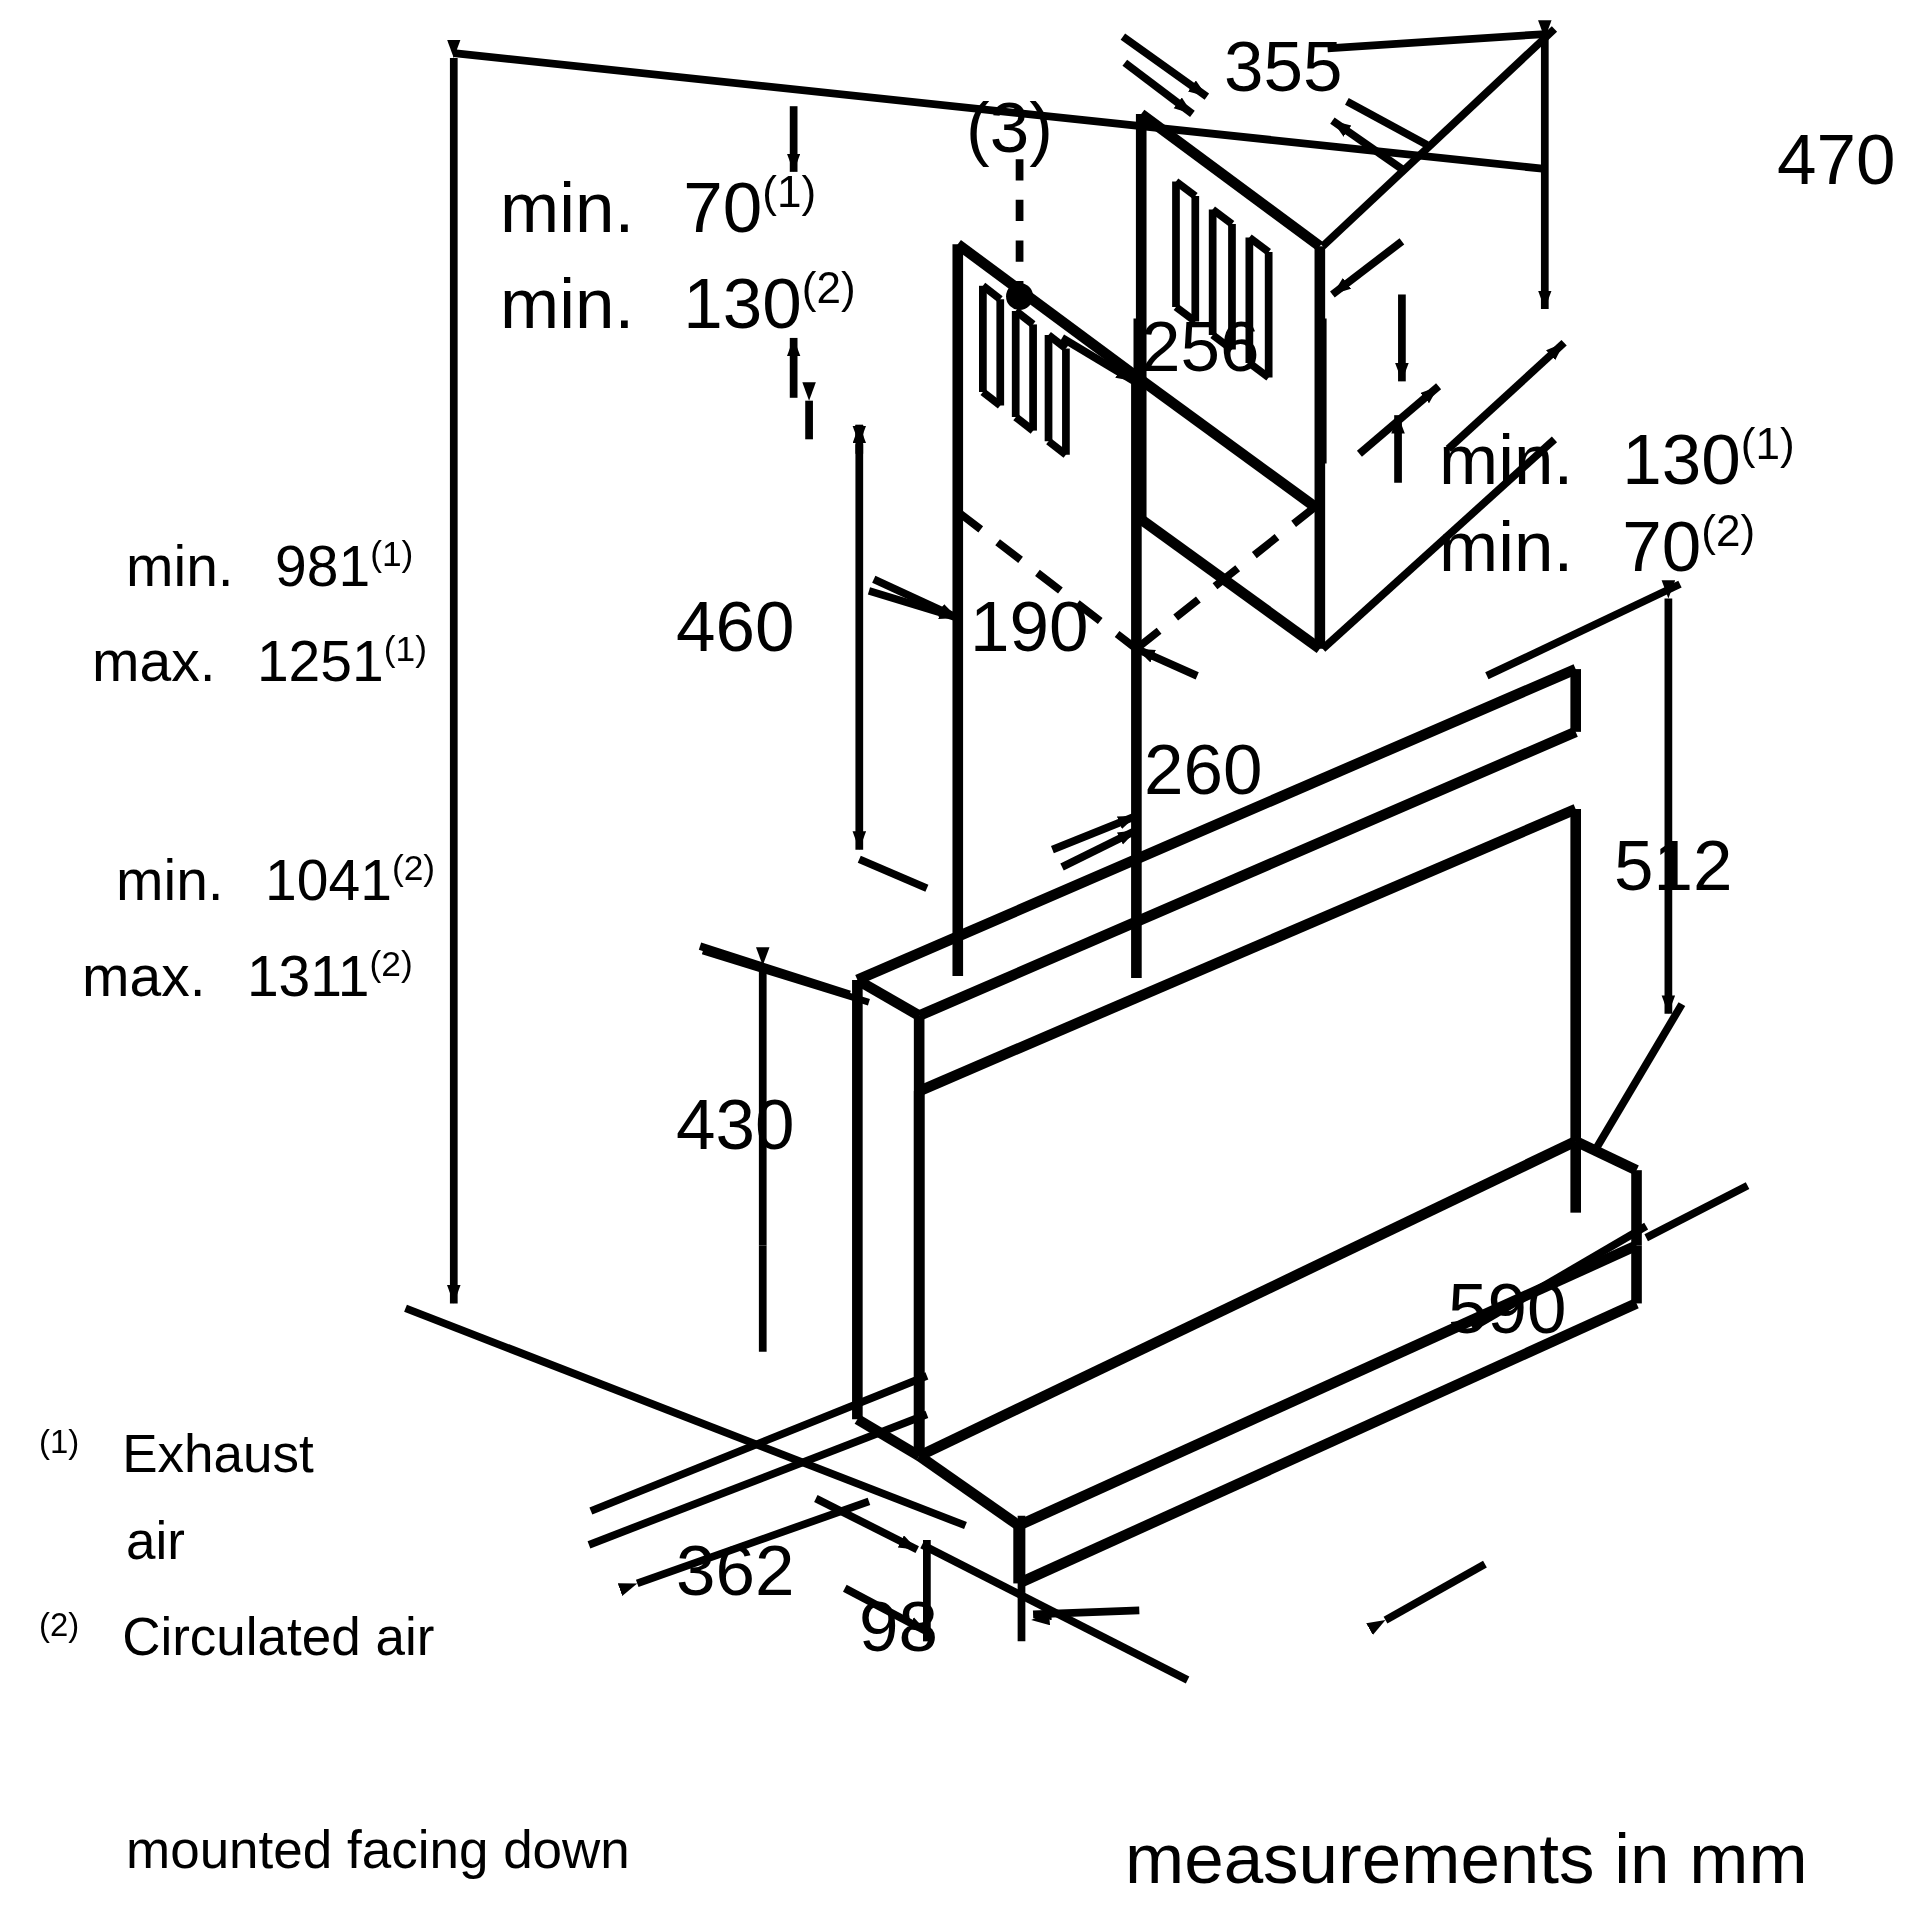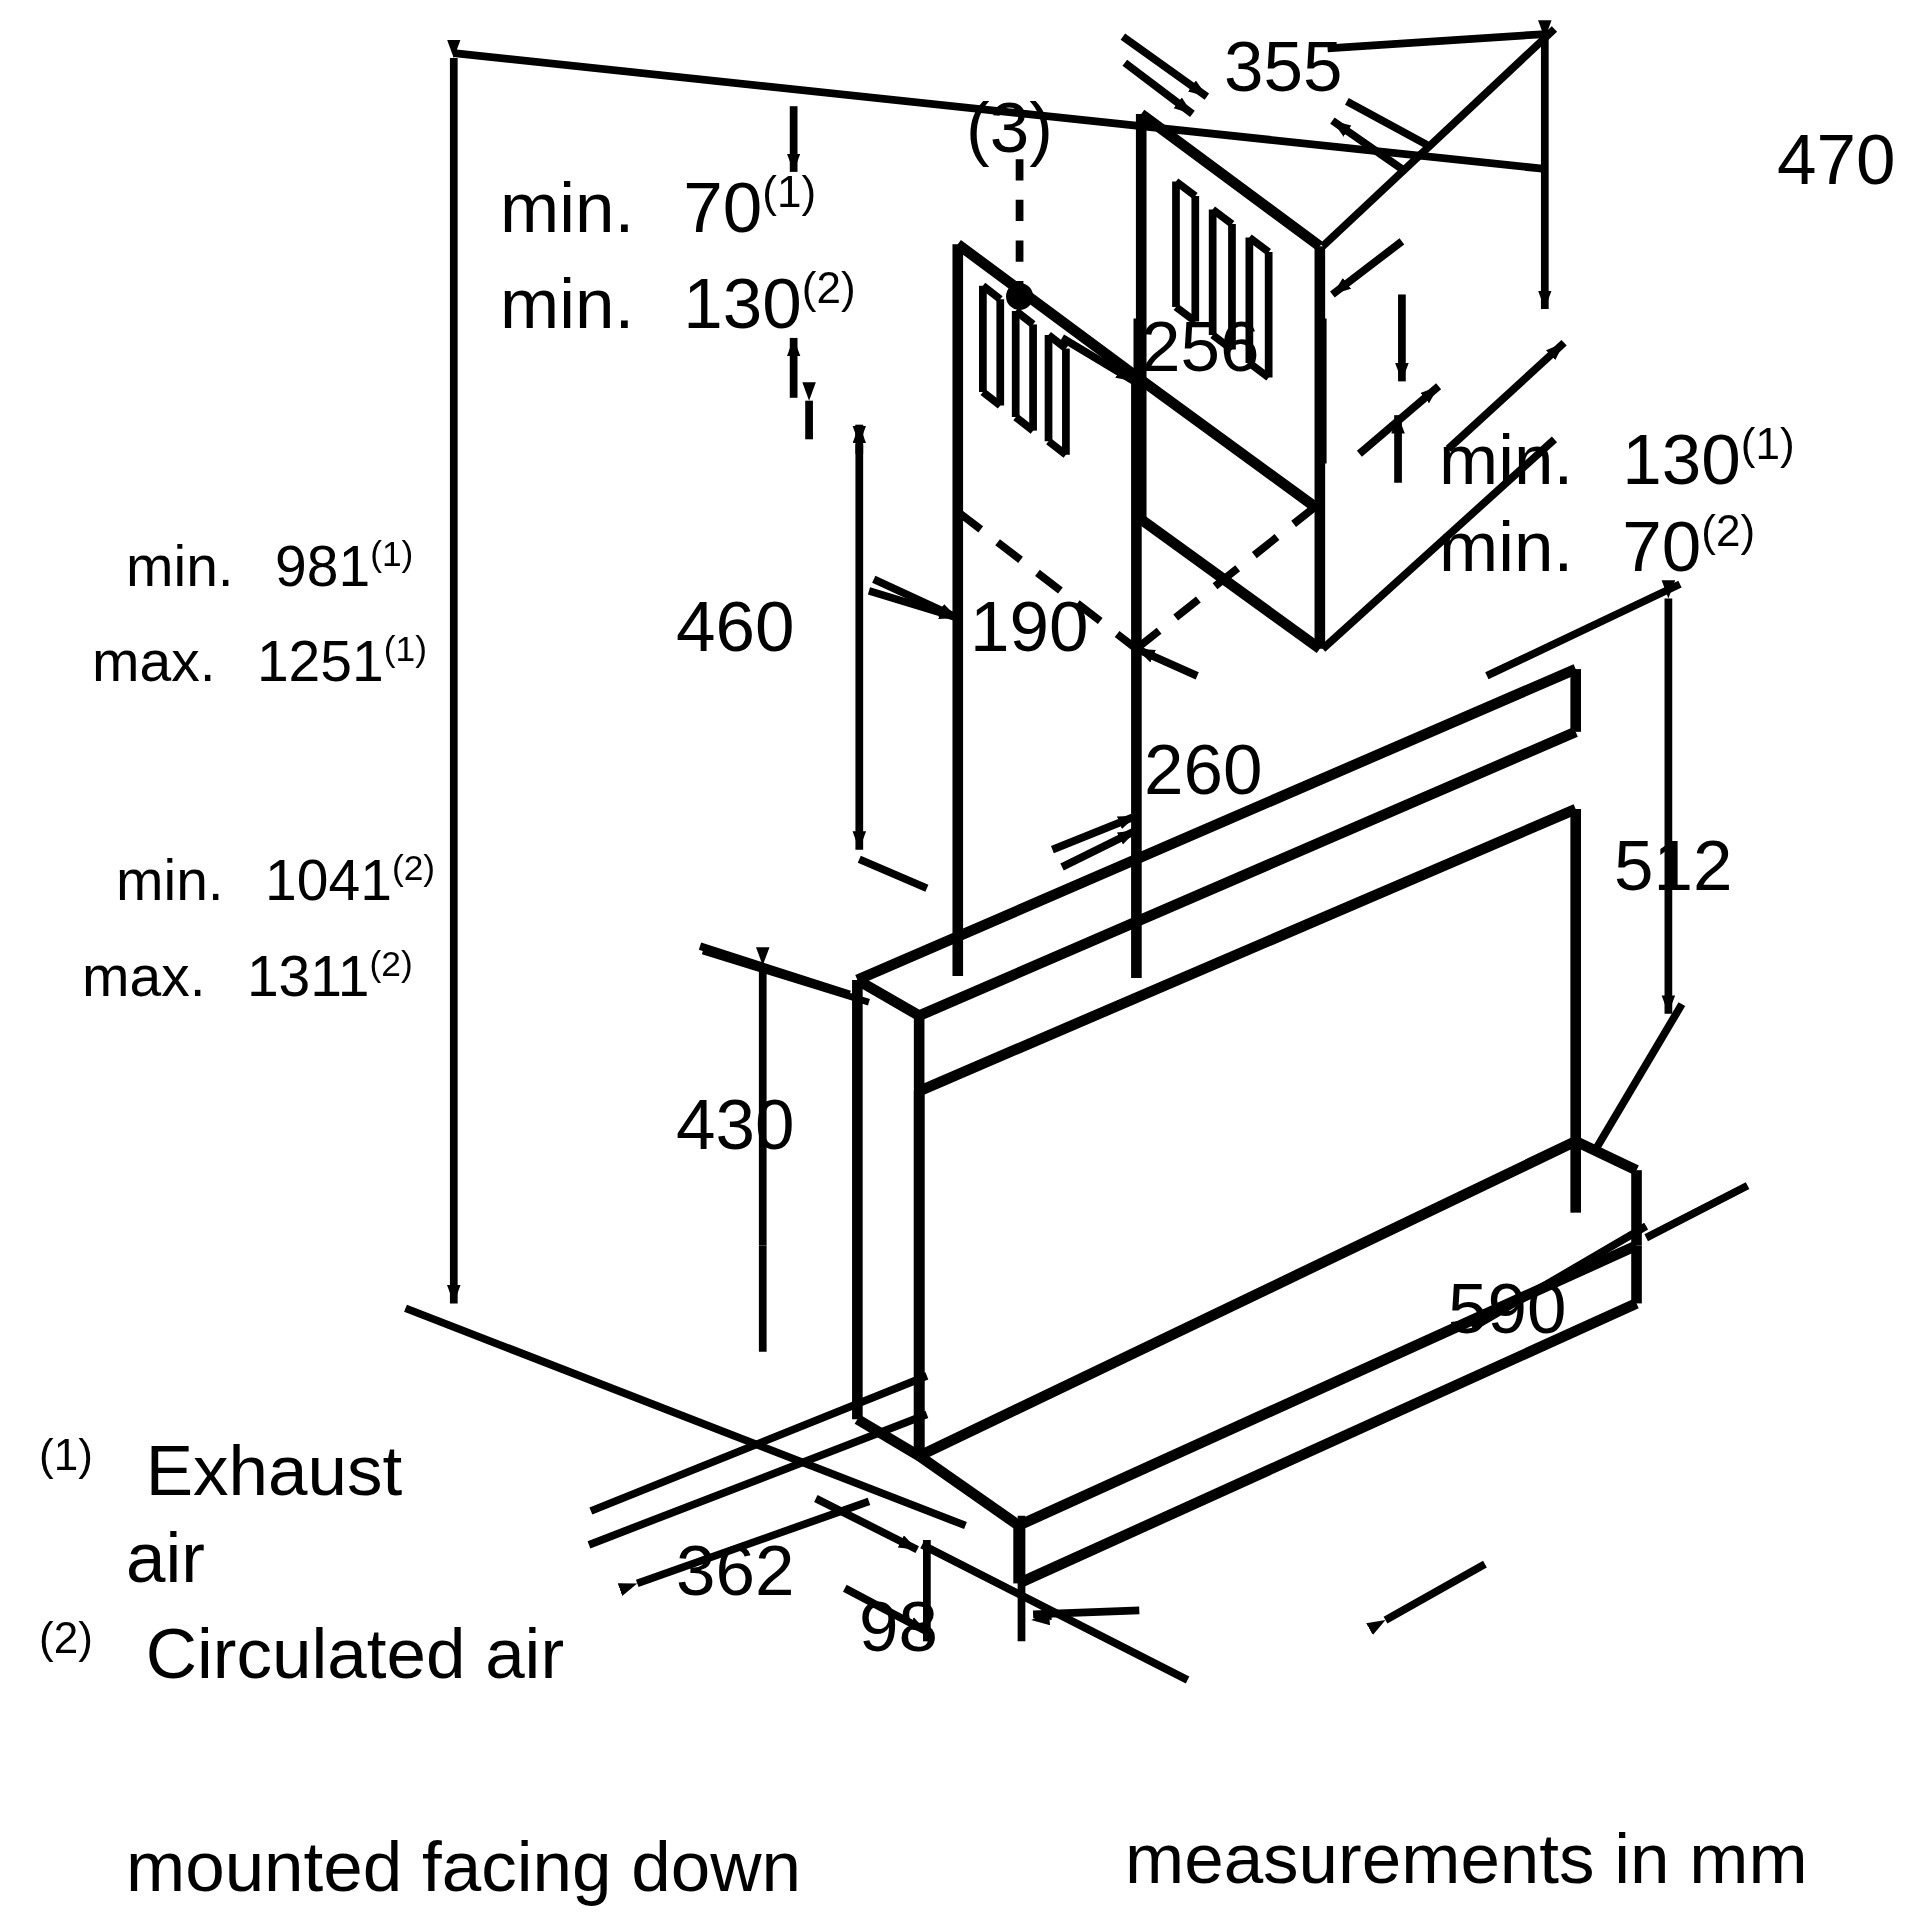--- a/index.html
+++ b/index.html
@@ -30,22 +30,21 @@
     line-height: 1.0;
   }
   .dim {
     font-size: 71px;
   }
   .dimbig {
     font-size: 57px;
     margin-top: 36px;
   }
   .legend {
-    font-size: 71px;
-    margin-top: 8px;
+    font-size: 53px;
   }
   .note {
     font-size: 71px;
   }
   sup {
     font-size: 0.62em;
     vertical-align: super;
     line-height: 0;
   }
   .marker {

